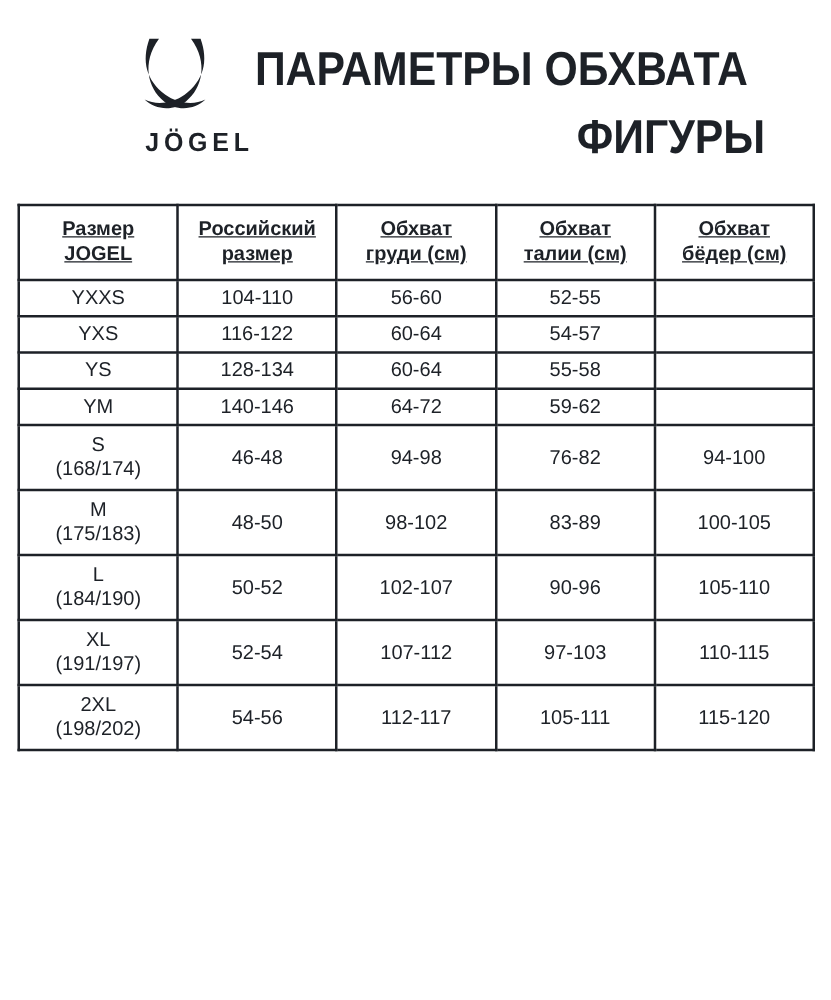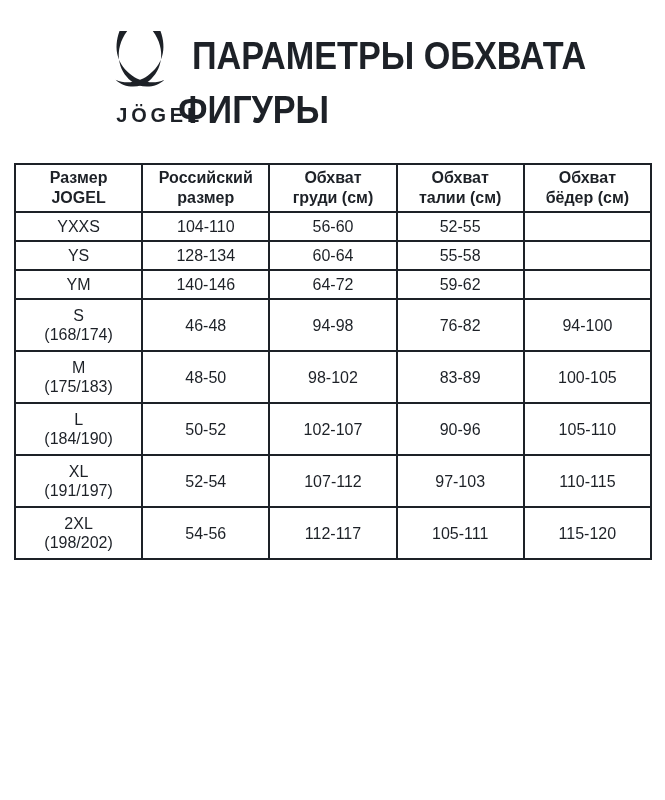--- a/index.html
+++ b/index.html
@@ -43,21 +43,21 @@
     transform:scaleX(0.95);
     transform-origin:50% 50%;
     color:var(--ink);
   }
 
   .title{
     position:absolute;
     left:170px;
     right:45px;
     top:33px;
-    text-align:left;
+    text-align:right;
     line-height:46px;
   }
   .title-line{
     display:inline-block;
     font-size:38px;
     font-weight:700;
     white-space:nowrap;
     transform:scaleX(0.9);
     transform-origin:50% 50%;
     color:var(--ink);
@@ -76,24 +76,25 @@
   .size-table td{
     border:2px solid var(--ink);
     text-align:center;
     vertical-align:middle;
     padding:0;
     white-space:pre-line;
     color:var(--ink);
     font-family:"Liberation Sans",sans-serif;
   }
   .size-table thead th{
-    height:48px;
+    height:60px;
     font-size:16px;
     font-weight:700;
     line-height:20px;
+    text-decoration:underline;
   }
   .size-table tbody td{
     font-size:16px;
     font-weight:400;
     line-height:19px;
     border-radius:11px;
   }
   .size-table tr.row-s td{height:29px;}
   .size-table tr.row-l td{height:52px;}
 </style>
@@ -132,20 +133,27 @@
     </thead>
     <tbody>
       <tr class="row-s">
         <td>YXXS</td>
         <td>104-110</td>
         <td>56-60</td>
         <td>52-55</td>
         <td></td>
       </tr>
       <tr class="row-s">
+        <td>YXS</td>
+        <td>116-122</td>
+        <td>60-64</td>
+        <td>54-57</td>
+        <td></td>
+      </tr>
+      <tr class="row-s">
         <td>YS</td>
         <td>128-134</td>
         <td>60-64</td>
         <td>55-58</td>
         <td></td>
       </tr>
       <tr class="row-s">
         <td>YM</td>
         <td>140-146</td>
         <td>64-72</td>

